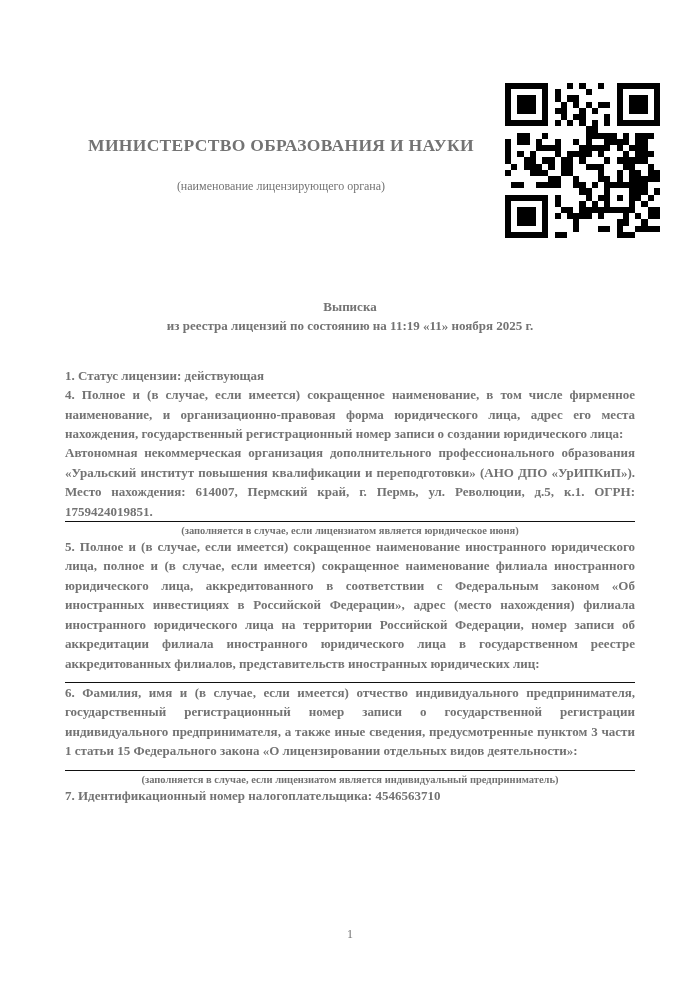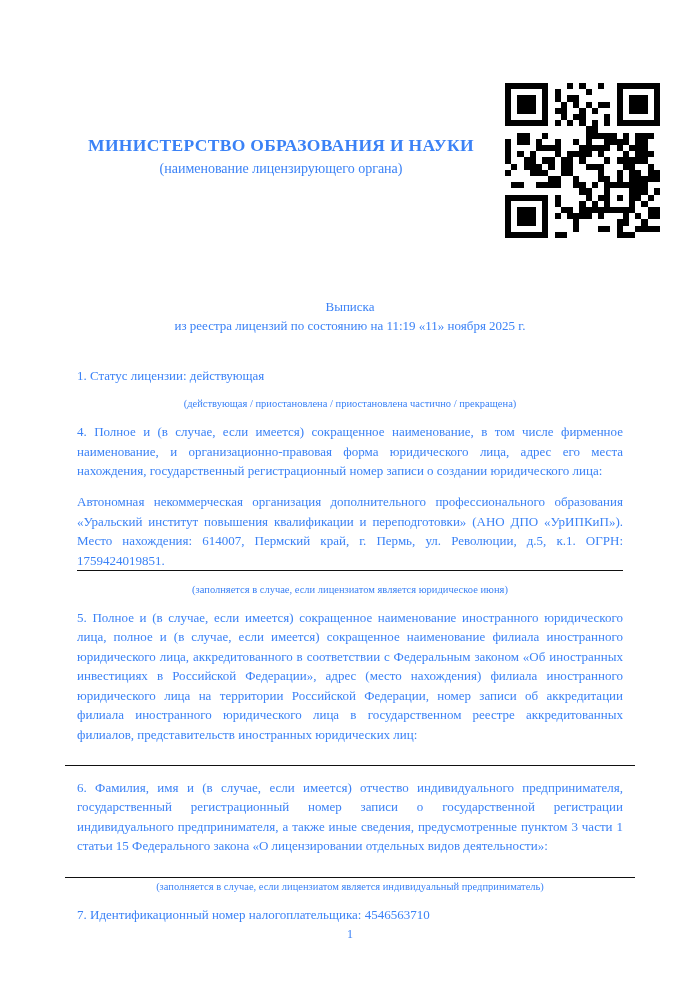--- a/index.html
+++ b/index.html
@@ -5,21 +5,21 @@
   html, body {
     margin: 0;
     padding: 0;
     background: #ffffff;
   }
   .page {
     position: relative;
     width: 700px;
     height: 989px;
     background: #ffffff;
-    color: #3b82f6;
+    color: #737373;
     font-family: "Liberation Serif", "DejaVu Serif", serif;
     overflow: hidden;
   }
 
   
   .qr {
     position: absolute;
     top: 83px;
     left: 505px;
     width: 155px;
@@ -34,40 +34,41 @@
     width: 432px;
     text-align: center;
   }
   .ministry-name {
     font-weight: bold;
     font-size: 17.5px;
     line-height: 28px;
     letter-spacing: 0.3px;
   }
   .header-caption {
-    font-size: 14px;
+    font-size: 12px;
     line-height: 13px;
-    margin-top: 3px;
+    margin-top: 21px;
   }
 
   
   .content {
     position: absolute;
     top: 297px;
     left: 65px;
     width: 570px;
     font-size: 13px;
     line-height: 19.4px;
+    font-weight: bold;
   }
   .doc-title {
     text-align: center;
     margin-bottom: 30px;
   }
   p.item {
-    margin: 12px;
+    margin: 0;
     text-align: justify;
   }
   p.plain { text-align: left; }
   .small-caption {
     font-size: 10.5px;
     line-height: 13px;
     text-align: center;
     margin-top: 2px;
   }
   .ruled { border-bottom: 1.7px solid #111111; }
@@ -414,21 +415,20 @@
   </div>
 
   <div class="content">
 
     <div class="doc-title">
       <div>Выписка</div>
       <div>из реестра лицензий по состоянию на 11:19 «11» ноября 2025 г.</div>
     </div>
 
     <p class="item plain">1. Статус лицензии: действующая</p>
-    <div class="small-caption">(действующая / приостановлена / приостановлена частично / прекращена)</div>
 
 
 
     <p class="item mt-14">4. Полное и (в случае, если имеется) сокращенное наименование, в том числе фирменное наименование, и организационно-правовая форма юридического лица, адрес его места нахождения, государственный регистрационный номер записи о создании юридического лица:</p>
     <p class="item ruled">Автономная некоммерческая организация дополнительного профессионального образования «Уральский институт повышения квалификации и переподготовки» (АНО ДПО «УрИПКиП»). Место нахождения: 614007, Пермский край, г. Пермь, ул. Революции, д.5, к.1. ОГРН: 1759424019851.</p>
     <div class="small-caption">(заполняется в случае, если лицензиатом является юридическое июня)</div>
 
     <p class="item mt-16">5. Полное и (в случае, если имеется) сокращенное наименование иностранного юридического лица, полное и (в случае, если имеется) сокращенное наименование филиала иностранного юридического лица, аккредитованного в соответствии с Федеральным законом «Об иностранных инвестициях в Российской Федерации», адрес (место нахождения) филиала иностранного юридического лица на территории Российской Федерации, номер записи об аккредитации филиала иностранного юридического лица в государственном реестре аккредитованных филиалов, представительств иностранных юридических лиц:</p>
     <div class="blank-rule"></div>
 

